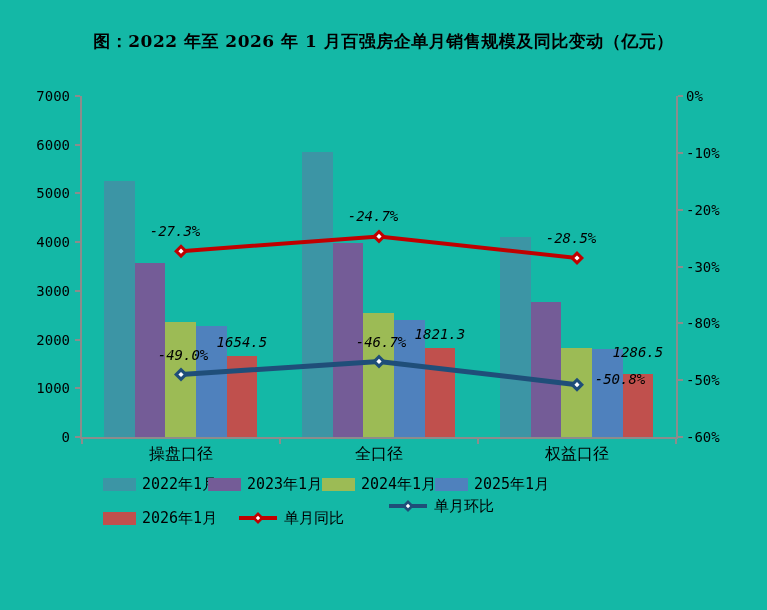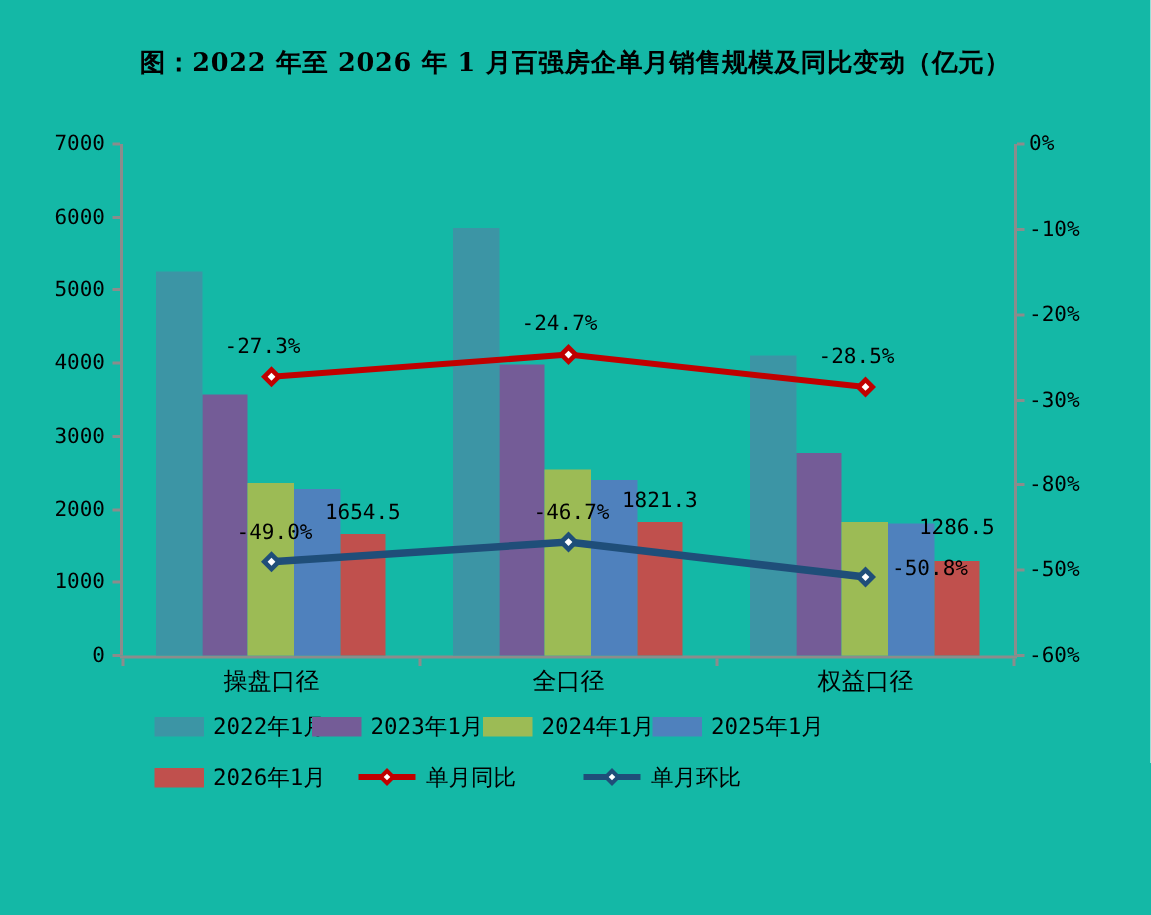--- a/index.html
+++ b/index.html
@@ -8,21 +8,21 @@
   .title{position:absolute;left:0;top:30px;width:767px;text-align:center;
          font-family:"DejaVu Serif","Liberation Serif",serif;font-weight:bold;
          font-size:17px;letter-spacing:0.5px;}
   #plot{position:absolute;left:82px;top:96px;width:594px;height:341px;}
   .axis-line{position:absolute;background:#8c8c8c;}
   .tick{position:absolute;background:#8c8c8c;}
   .ytick-label{position:absolute;width:46px;text-align:right;font-size:14px;line-height:16px;}
   .rtick-label{position:absolute;text-align:left;font-size:14px;line-height:16px;}
   .cat-label{position:absolute;font-size:16px;line-height:18px;transform:translateX(-50%);white-space:nowrap;}
   .bar{position:absolute;bottom:0;}
-  .dlabel{position:absolute;font-size:14px;line-height:15px;white-space:nowrap;transform:translateX(-50%);}
+  .dlabel{position:absolute;font-size:14px;line-height:15px;white-space:nowrap;transform:translateX(-50%);font-style:italic;}
   svg.overlay{position:absolute;left:0;top:0;overflow:visible;pointer-events:none;}
   .legend-item{position:absolute;height:16px;display:flex;align-items:center;}
   .legend-swatch{width:33px;height:13px;display:inline-block;}
   .legend-label{font-size:15px;line-height:16px;margin-left:6px;white-space:nowrap;}
   .source{position:absolute;right:12px;top:572px;font-size:16px;color:#3d3d3d;
           font-family:"DejaVu Serif","Liberation Serif",serif;}
 </style>
 </head>
 <body>
 
@@ -134,21 +134,21 @@
         <span class="legend-label">2026年1月</span>
       </div>
       <div class="legend-item" style="left: 238px; top: 510px;">
         <svg width="40" height="16">
           <line x1="1" y1="8" x2="39" y2="8" stroke="#C00000" stroke-width="4"></line>
           <path d="M 14 8 L 20 2 L 26 8 L 20 14 Z" fill="#C00000"></path>
           <path d="M 17.8 8 L 20 5.8 L 22.2 8 L 20 10.2 Z" fill="#ffffff"></path>
         </svg>
         <span class="legend-label">单月同比</span>
       </div>
-      <div class="legend-item" style="left: 388px; top: 510px;">
+      <div class="legend-item" style="left: 388px; top: 498px;">
         <svg width="40" height="16">
           <line x1="1" y1="8" x2="39" y2="8" stroke="#1F4E79" stroke-width="4"></line>
           <path d="M 14 8 L 20 2 L 26 8 L 20 14 Z" fill="#1F4E79"></path>
           <path d="M 17.8 8 L 20 5.8 L 22.2 8 L 20 10.2 Z" fill="#ffffff"></path>
         </svg>
         <span class="legend-label">单月环比</span>
       </div>
     </div>
 </div>
 

